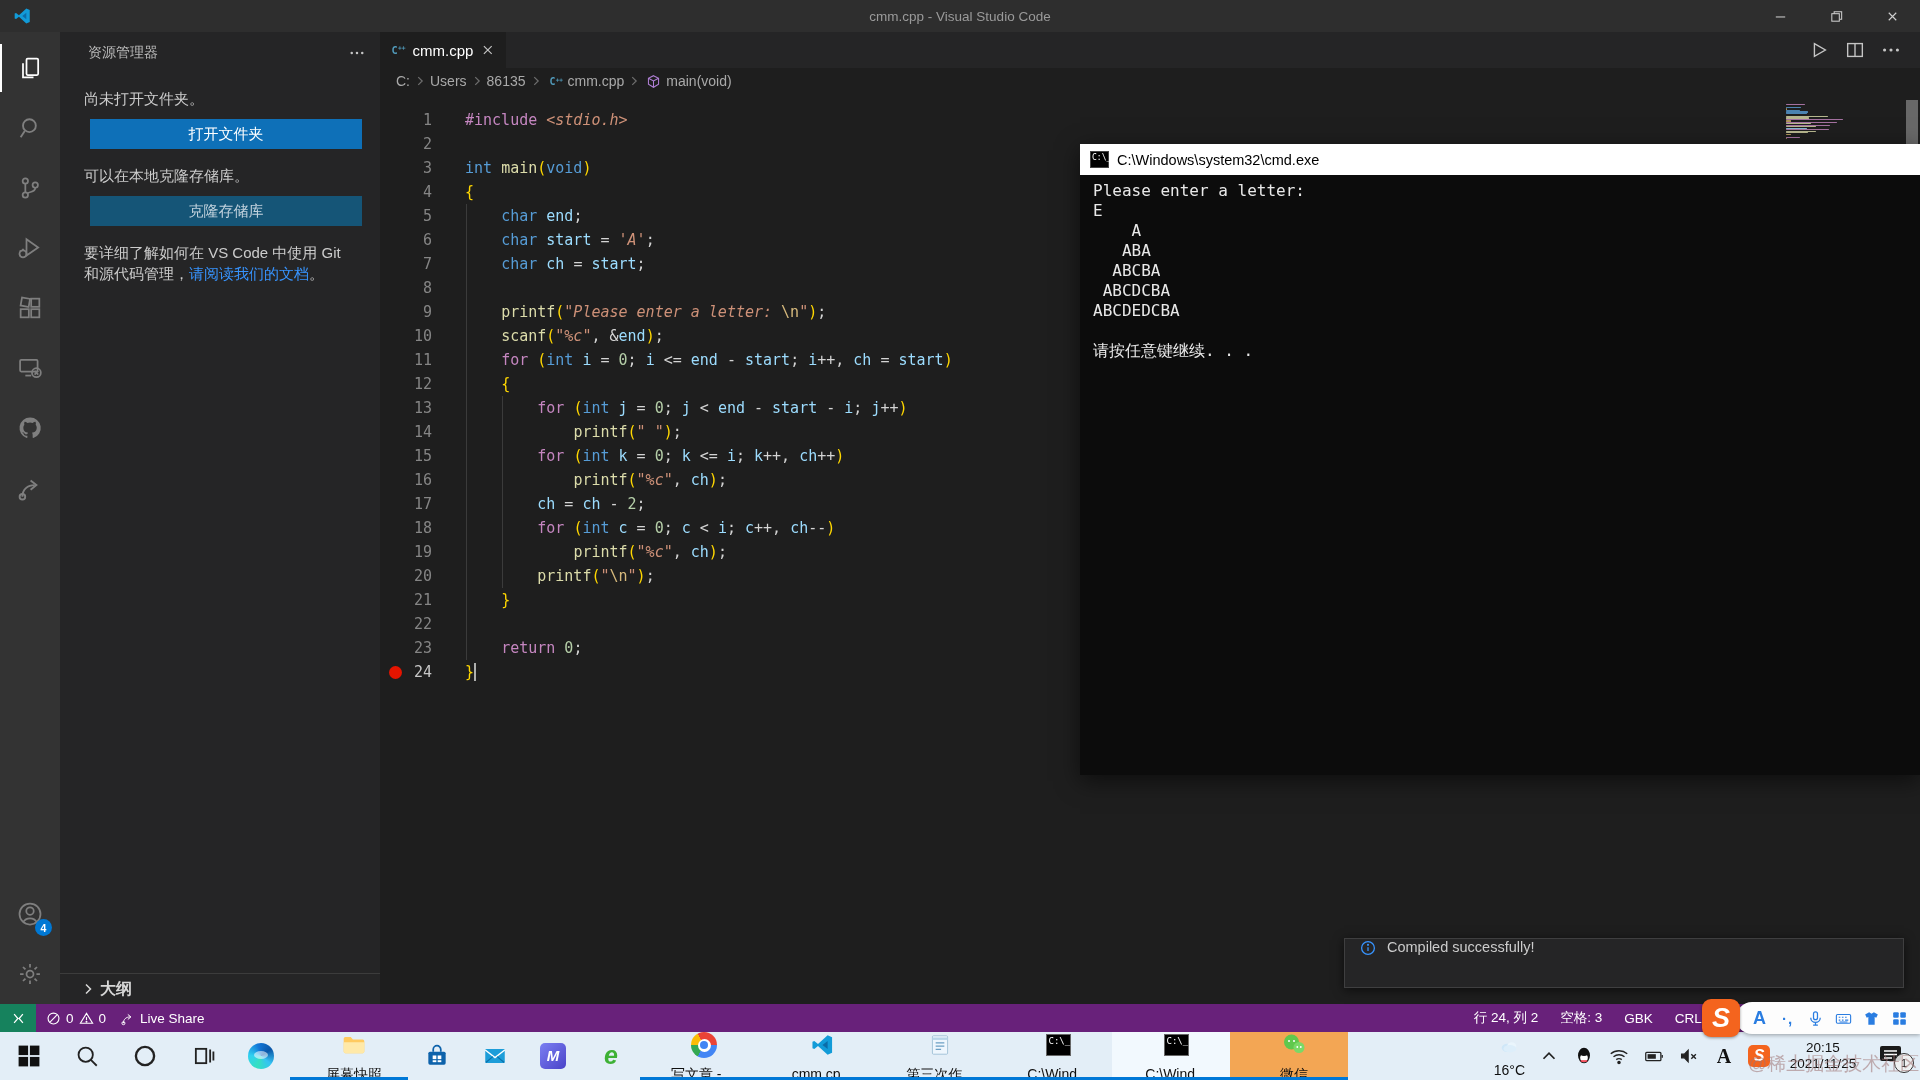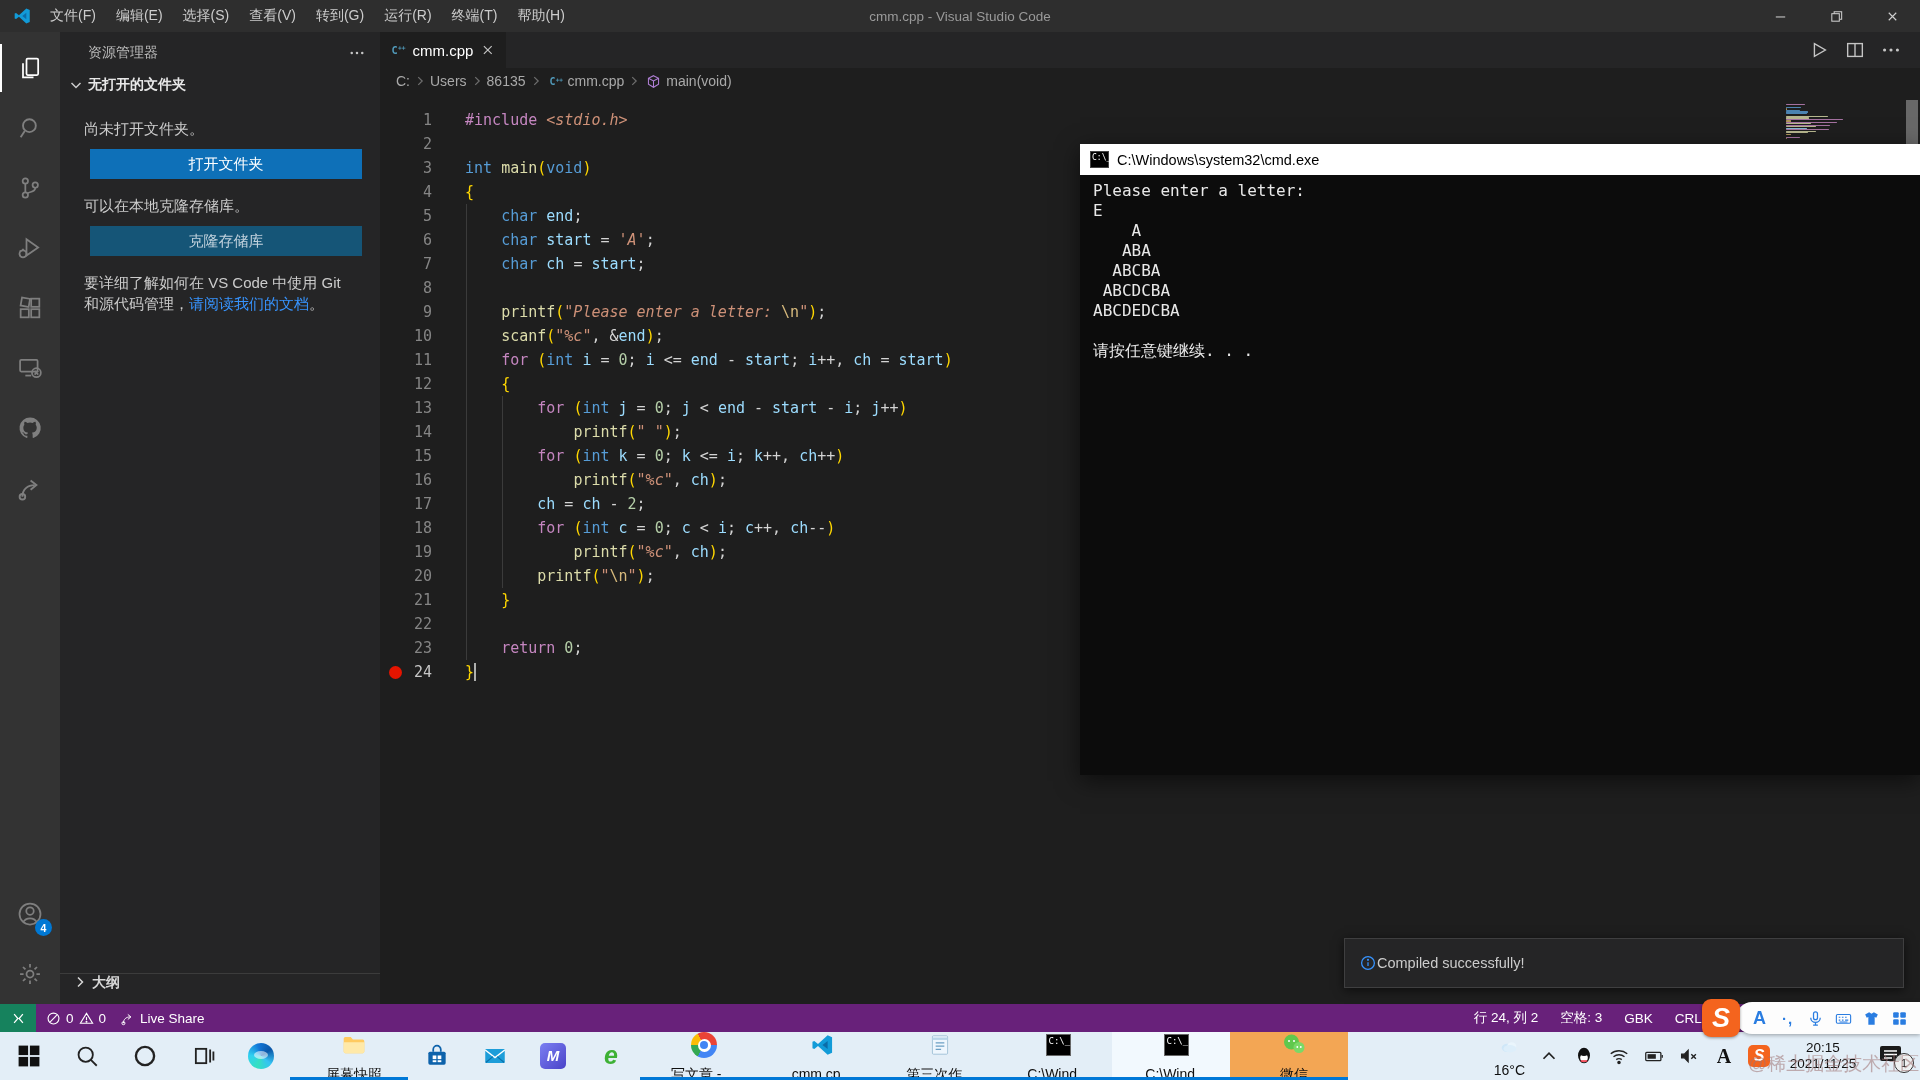--- a/index.html
+++ b/index.html
@@ -38,21 +38,21 @@
   .sb-more{margin-left:auto;width:18px;height:18px;color:#c5c5c5;}
   .sb-section-header{display:flex;align-items:center;gap:4px;padding:6px 0 6px 8px;font-size:14px;font-weight:bold;color:#e8e8e8;}
   .sb-section-header .chev{width:16px;height:16px;color:#cccccc;}
   .sb-body{padding:6px 24px 0 24px;font-size:15px;line-height:21px;}
   .sb-body p{margin:12px 0 10px 0;}
   .sb-btn{display:block;width:100%;height:30px;border:none;background:var(--button-blue,#0e70b8);color:#ffffff;
           font-size:15px;font-family:inherit;margin:10px 0 16px 6px;cursor:pointer;}
   .sb-btn.dim{background:var(--button-blue-dim,#155577);color:#c3d3de;}
   .link{color:var(--link-blue,#3794ff);text-decoration:none;cursor:pointer;}
   .sb-outline{position:absolute;left:0;right:0;bottom:0;height:30px;border-top:1px solid #3c3c3c;display:flex;
-              gap:4px;padding-left:12px;font-size:14px;font-weight:bold;color:#d7d7d7;}
+              align-items:center;gap:4px;padding-left:20px;font-size:16px;font-weight:bold;color:#d7d7d7;}
   .sb-outline .chev{width:16px;height:16px;}
 
   
   .editor{position:absolute;left:380px;top:32px;width:1540px;height:972px;background:var(--editor-bg,#1e1e1e);z-index:5;}
   .tabbar{position:absolute;left:0;top:0;right:0;height:36px;background:var(--tabbar-bg,#252526);display:flex;}
   .tab{width:126px;height:36px;background:var(--editor-bg,#1e1e1e);display:flex;align-items:center;gap:7px;
        padding:0 10px;box-sizing:border-box;color:#ffffff;font-size:15px;}
   .tab .ic{width:16px;height:16px;}
   .tab-close{color:#c5c5c5;width:16px;height:16px;margin-left:auto;}
   .editor-actions{margin-left:auto;display:flex;align-items:center;gap:14px;padding-right:18px;color:#c5c5c5;}
@@ -82,21 +82,21 @@
   .cmd-titlebar{height:31px;background:#ffffff;display:flex;align-items:center;gap:8px;padding-left:10px;
                 color:#000;font-size:14.5px;}
   .cmd-icon{width:19px;height:17px;background:#000;border:1px solid #444;color:#fff;
             font-family:"DejaVu Sans Mono",monospace;font-size:8px;line-height:9px;padding:1px 1px;box-sizing:border-box;}
   .cmd-body{height:600px;background:var(--cmd-bg,#0c0c0c);color:var(--cmd-fg,#e9e9e9);box-sizing:border-box;
             padding:6px 0 0 13px;}
   .cmd-body pre{margin:0;font-family:"DejaVu Sans Mono","Liberation Mono",monospace;font-size:16px;line-height:20px;}
 
   
   .toast{position:absolute;left:1344px;top:938px;width:560px;height:50px;background:#252526;border:1px solid #3f3f40;
-         box-shadow:0 2px 10px rgba(0,0,0,.6);display:flex;align-items:center;padding-left:14px;
+         box-shadow:0 2px 10px rgba(0,0,0,.6);display:flex;align-items:flex-start;gap:10px;padding-left:14px;
          box-sizing:border-box;color:#cccccc;font-size:14.5px;z-index:25;}
   .toast .ic{width:18px;height:18px;}
 
   
   .statusbar{position:absolute;left:0;top:1004px;width:1920px;height:28px;background:var(--statusbar-bg,#68217a);
              color:#ffffff;font-size:13.5px;display:flex;align-items:center;z-index:15;}
   .remote-box{width:36px;height:28px;background:var(--remote-green,#16825d);display:flex;align-items:center;justify-content:center;}
   .remote-box .ic{width:15px;height:15px;}
   .sb-left{display:flex;align-items:center;gap:14px;padding-left:10px;}
   .stat-item{display:flex;align-items:center;gap:5px;}
@@ -139,30 +139,20 @@
 
 <div class="screen">
 
   <div class="titlebar">
     <div class="tb-logo"><span class="ic">
           <svg viewBox="0 0 24 24">
             <path fill="#129bd8" d="M17.2 2.9 8.3 11 4.9 8.3l-1.7.8v5.8l1.7.8 3.4-2.7 8.9 8.1 4.1-1.9V4.8Z"></path>
             <path fill="#0c6ca8" d="M17.2 8.2v7.6L12.4 12Z"></path>
           </svg>
         </span></div>
-    <div class="menubar">
-        <div class="menu-item">文件(F)</div>
-        <div class="menu-item">编辑(E)</div>
-        <div class="menu-item">选择(S)</div>
-        <div class="menu-item">查看(V)</div>
-        <div class="menu-item">转到(G)</div>
-        <div class="menu-item">运行(R)</div>
-        <div class="menu-item">终端(T)</div>
-        <div class="menu-item">帮助(H)</div>
-      </div>
     <div class="tb-title">cmm.cpp - Visual Studio Code</div>
     <div class="win-controls">
       <div class="win-btn">
           <span class="ic">
             <svg viewBox="0 0 16 16" fill="none" stroke="currentColor" stroke-width="1.1">
               <path d="M3 8.5h10"></path>
             </svg>
           </span>
         </div>
       <div class="win-btn">
@@ -282,28 +272,20 @@
   <aside class="sidebar">
     <div class="sb-header">
       <span>资源管理器</span>
       <span class="ic sb-more">
           <svg viewBox="0 0 24 24" fill="currentColor">
             <circle cx="5" cy="12" r="1.7"></circle>
             <circle cx="12" cy="12" r="1.7"></circle>
             <circle cx="19" cy="12" r="1.7"></circle>
           </svg>
         </span>
-    </div>
-    <div class="sb-section-header">
-      <span class="ic chev">
-          <svg viewBox="0 0 16 16" fill="none" stroke="currentColor" stroke-width="1.5">
-            <path d="M3.5 6 8 10.5 12.5 6"></path>
-          </svg>
-        </span>
-      <span>无打开的文件夹</span>
     </div>
     <div class="sb-body">
       <p>尚未打开文件夹。</p>
       <button class="sb-btn">打开文件夹</button>
       <p>可以在本地克隆存储库。</p>
       <button class="sb-btn dim">克隆存储库</button>
       <p><span>要详细了解如何在 VS Code 中使用 Git 和源代码管理，</span><a class="link">请阅读我们的文档</a><span>。</span></p>
     </div>
     <div class="sb-outline">
       <span class="ic chev">

